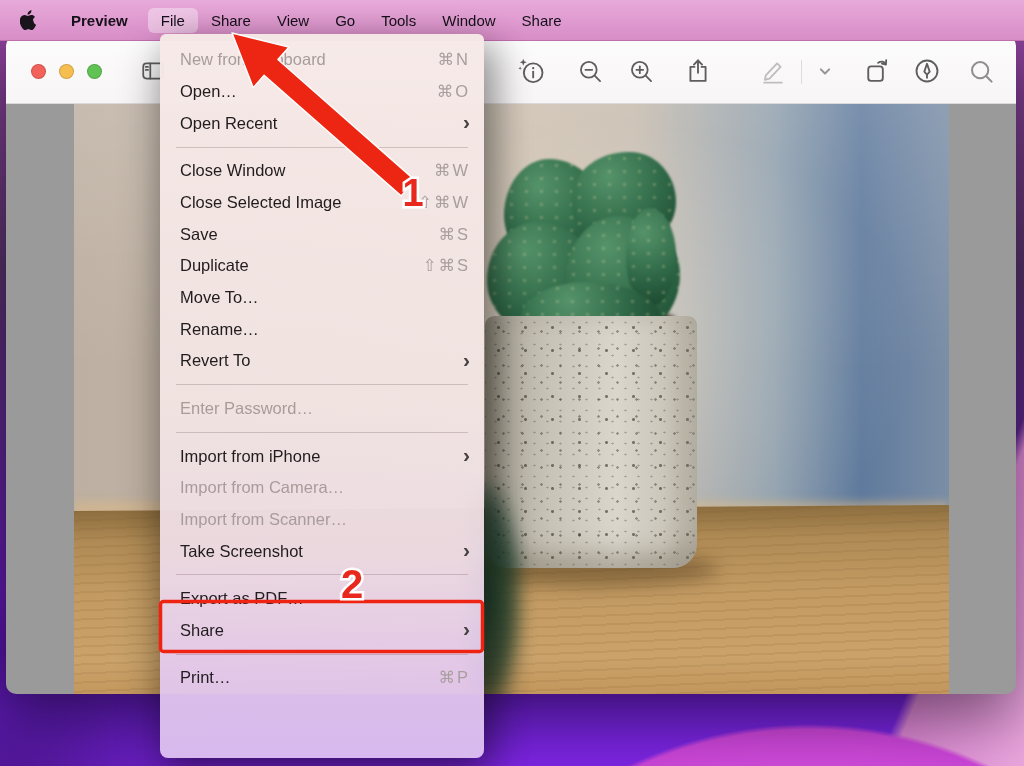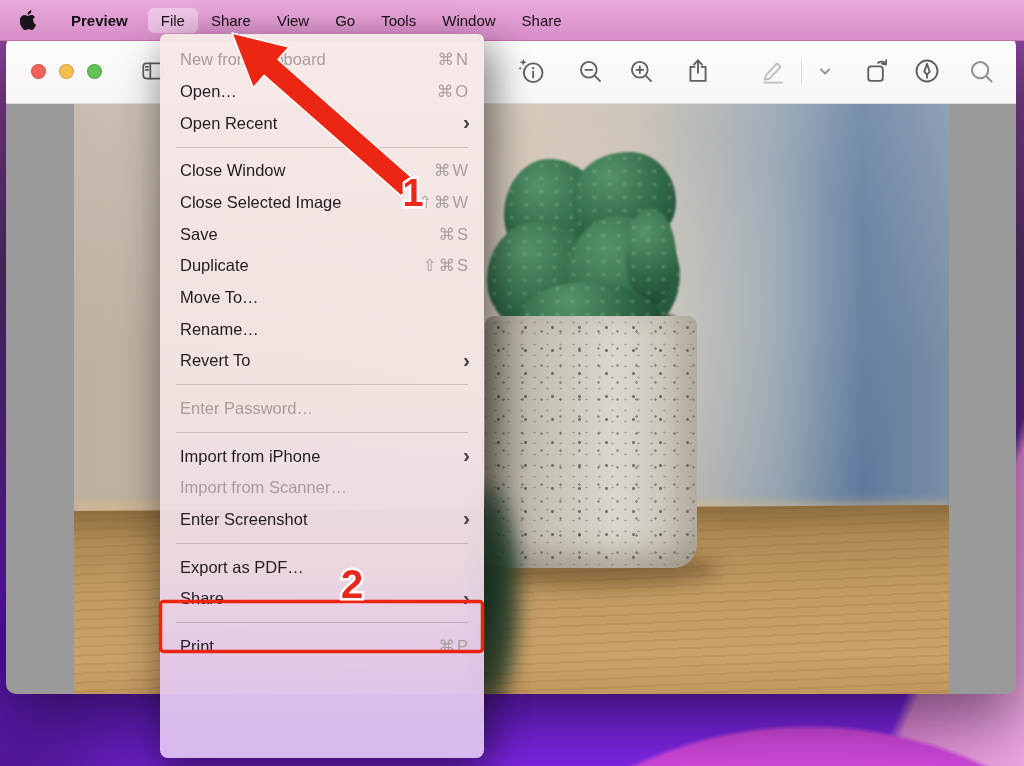--- a/index.html
+++ b/index.html
@@ -267,24 +267,27 @@
         <div class="msep"></div>
         <div class="mi dis">
           <span class="lab">Enter Password…</span>
         </div>
         <div class="msep"></div>
         <div class="mi">
           <span class="lab">Import from iPhone</span>
           <span class="sub">›</span>
         </div>
         <div class="mi dis">
+          <span class="lab">Import from Camera…</span>
+        </div>
+        <div class="mi dis">
           <span class="lab">Import from Scanner…</span>
         </div>
         <div class="mi">
-          <span class="lab">Enter Screenshot</span>
+          <span class="lab">Take Screenshot</span>
           <span class="sub">›</span>
         </div>
         <div class="msep"></div>
         <div class="mi">
           <span class="lab">Export as PDF…</span>
         </div>
         <div class="mi">
           <span class="lab">Share</span>
           <span class="sub">›</span>
         </div>

